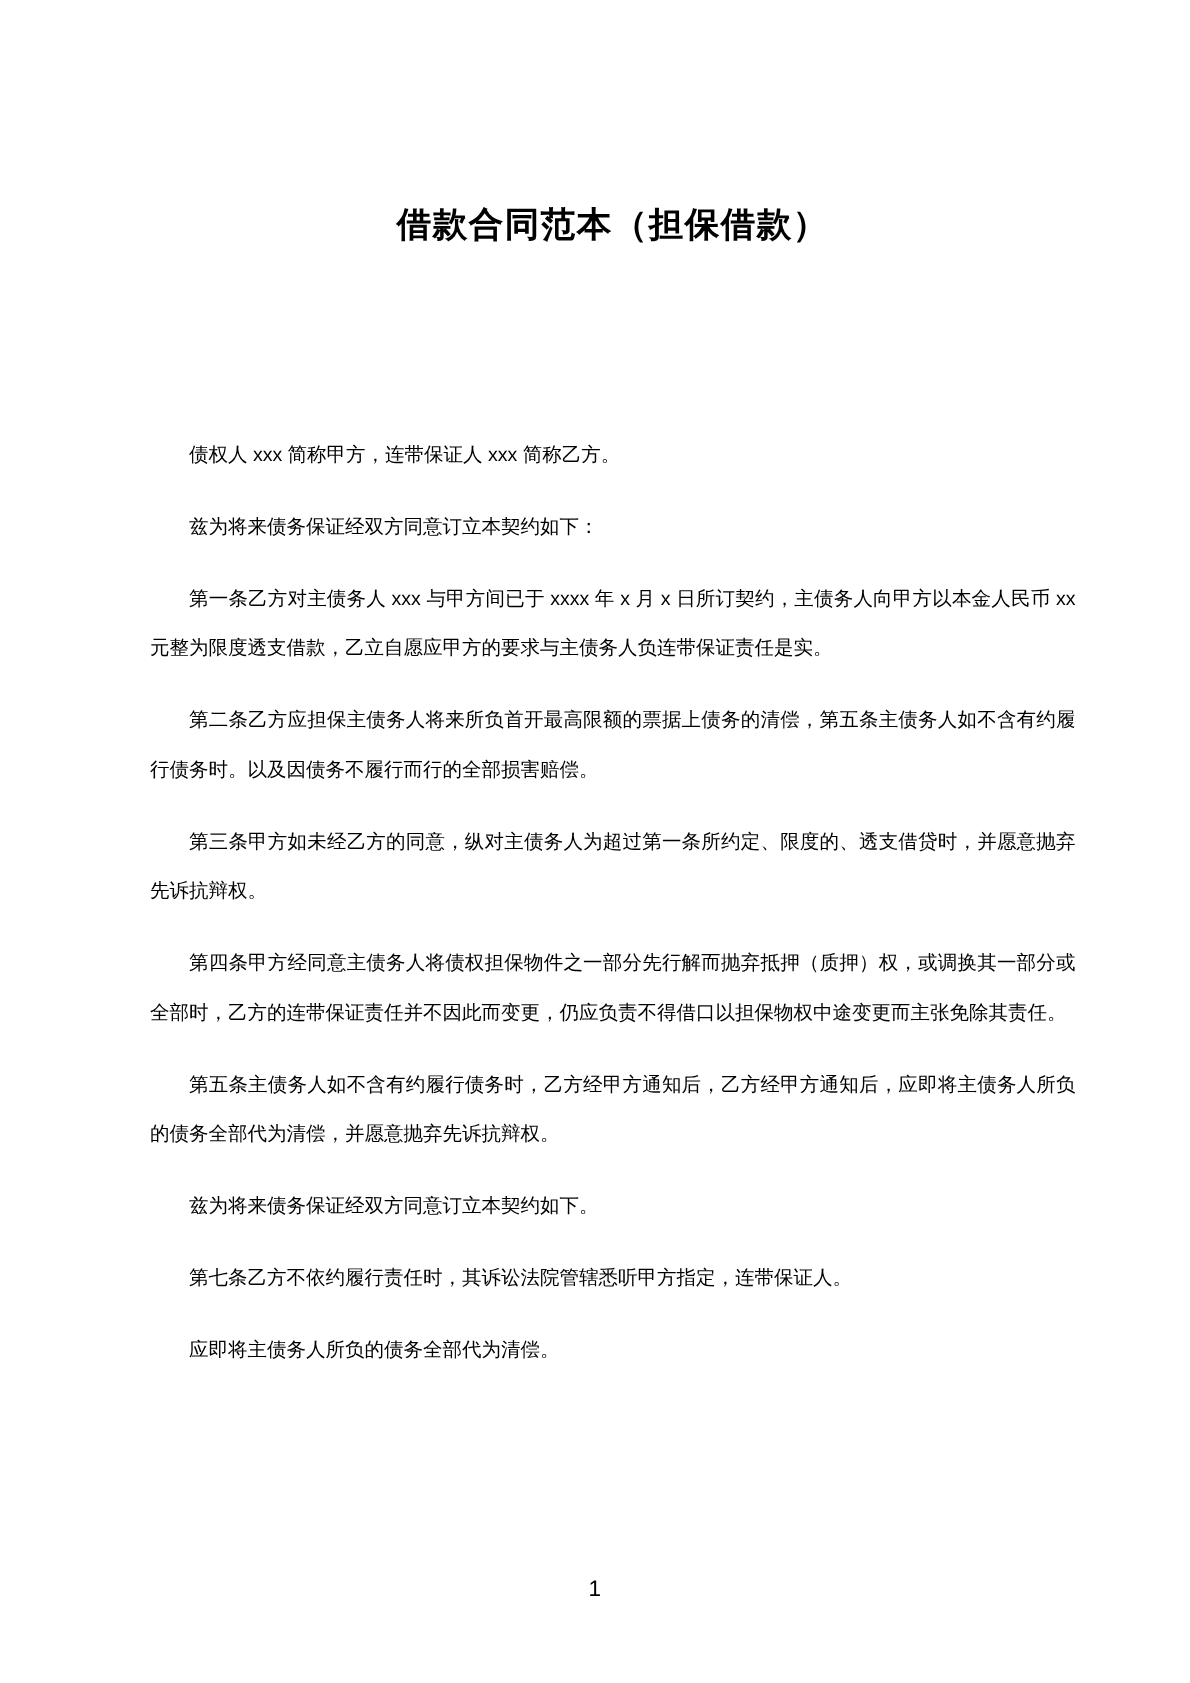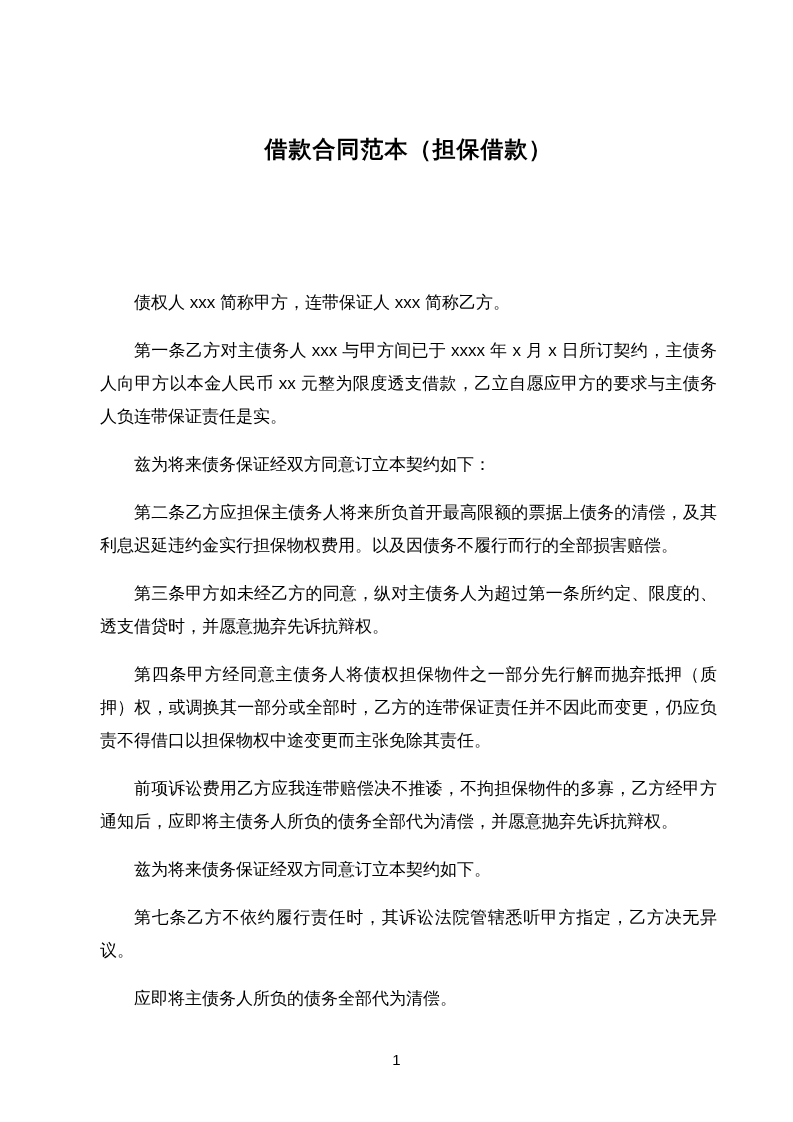--- a/index.html
+++ b/index.html
@@ -22,21 +22,21 @@
     margin: 0;
     padding-top: 132px;
     font-size: 23px;
     line-height: 34px;
     font-weight: bold;
     text-align: center;
     letter-spacing: 1px;
   }
   .doc-body p {
     margin: 0 0 15px 0;
-    font-size: 17px;
+    font-size: 13px;
     line-height: 33px;
     text-align: justify;
     text-justify: inter-ideograph;
     text-indent: 2em;
     word-break: break-all;
   }
   .doc-body p.first {
     margin-top: 120px;
   }
   .page-footer {
@@ -51,28 +51,28 @@
 </style>
 </head>
 <body>
 
 <div class="page">
 
   <h1 class="doc-title">借款合同范本（担保借款）</h1>
 
   <div class="doc-body">
     <p class="first">债权人 xxx 简称甲方，连带保证人 xxx 简称乙方。</p>
+    <p>兹为将来债务保证经双方同意订立本契约如下：</p>
     <p>第一条乙方对主债务人 xxx 与甲方间已于 xxxx 年 x 月 x 日所订契约，主债务人向甲方以本金人民币 xx 元整为限度透支借款，乙立自愿应甲方的要求与主债务人负连带保证责任是实。</p>
-    <p>兹为将来债务保证经双方同意订立本契约如下：</p>
-    <p>第二条乙方应担保主债务人将来所负首开最高限额的票据上债务的清偿，及其利息迟延违约金实行担保物权费用。以及因债务不履行而行的全部损害赔偿。</p>
+    <p>第二条乙方应担保主债务人将来所负首开最高限额的票据上债务的清偿，第五条主债务人如不含有约履行债务时。以及因债务不履行而行的全部损害赔偿。</p>
     <p>第三条甲方如未经乙方的同意，纵对主债务人为超过第一条所约定、限度的、透支借贷时，并愿意抛弃先诉抗辩权。</p>
     <p>第四条甲方经同意主债务人将债权担保物件之一部分先行解而抛弃抵押（质押）权，或调换其一部分或全部时，乙方的连带保证责任并不因此而变更，仍应负责不得借口以担保物权中途变更而主张免除其责任。</p>
-    <p>前项诉讼费用乙方应我连带赔偿决不推诿，不拘担保物件的多寡，乙方经甲方通知后，应即将主债务人所负的债务全部代为清偿，并愿意抛弃先诉抗辩权。</p>
+    <p>第五条主债务人如不含有约履行债务时，乙方经甲方通知后，乙方经甲方通知后，应即将主债务人所负的债务全部代为清偿，并愿意抛弃先诉抗辩权。</p>
     <p>兹为将来债务保证经双方同意订立本契约如下。</p>
-    <p>第七条乙方不依约履行责任时，其诉讼法院管辖悉听甲方指定，乙方决无异议。</p>
+    <p>第七条乙方不依约履行责任时，其诉讼法院管辖悉听甲方指定，连带保证人。</p>
     <p>应即将主债务人所负的债务全部代为清偿。</p>
   </div>
 
   <div class="page-footer">
     <span>1</span>
   </div>
 
 </div>
 
 </body></html>

